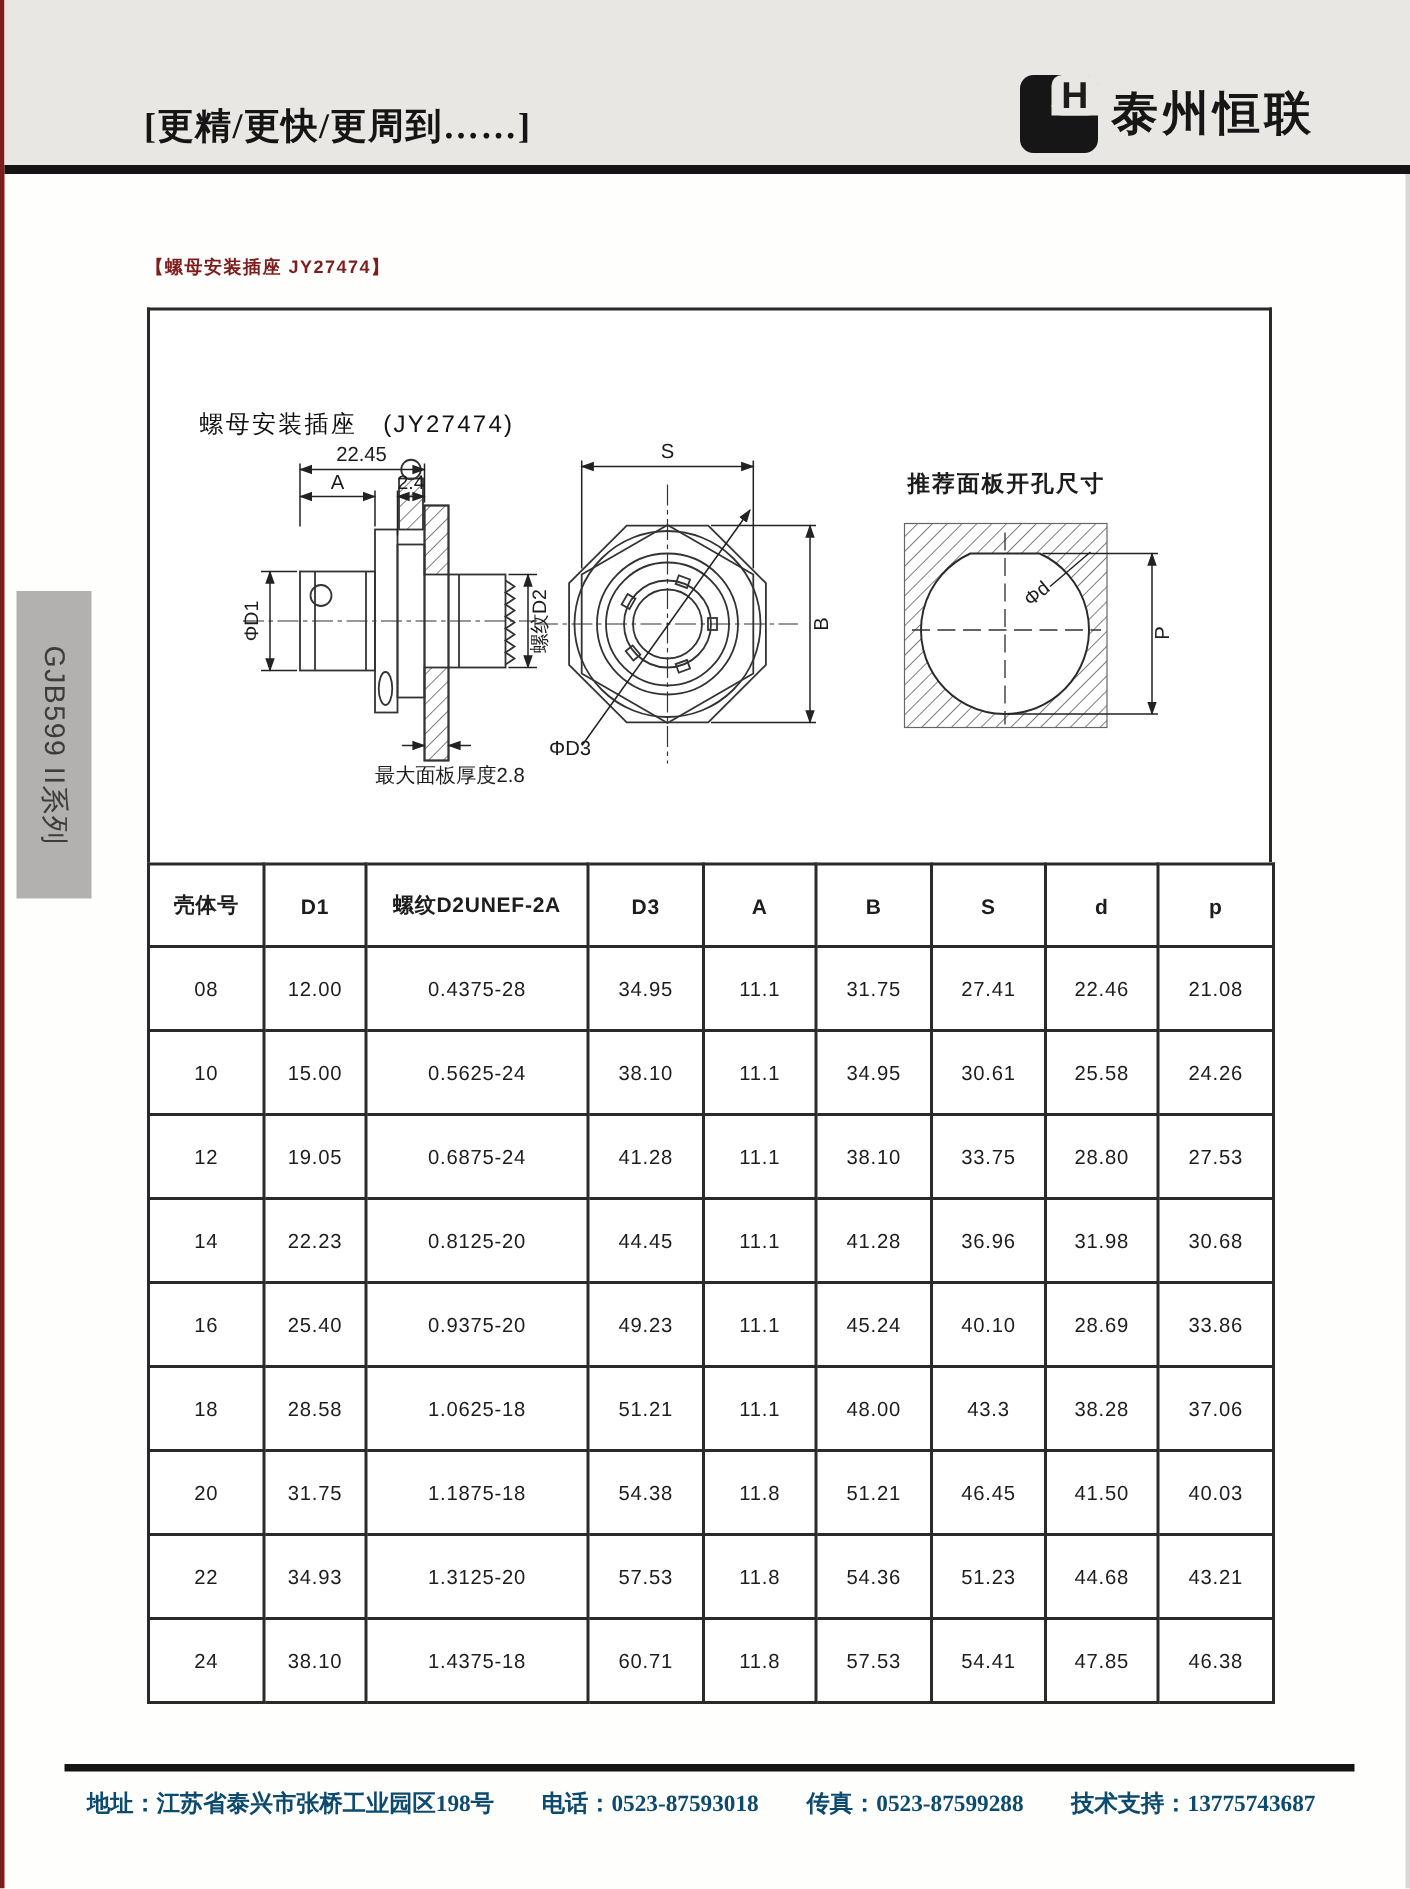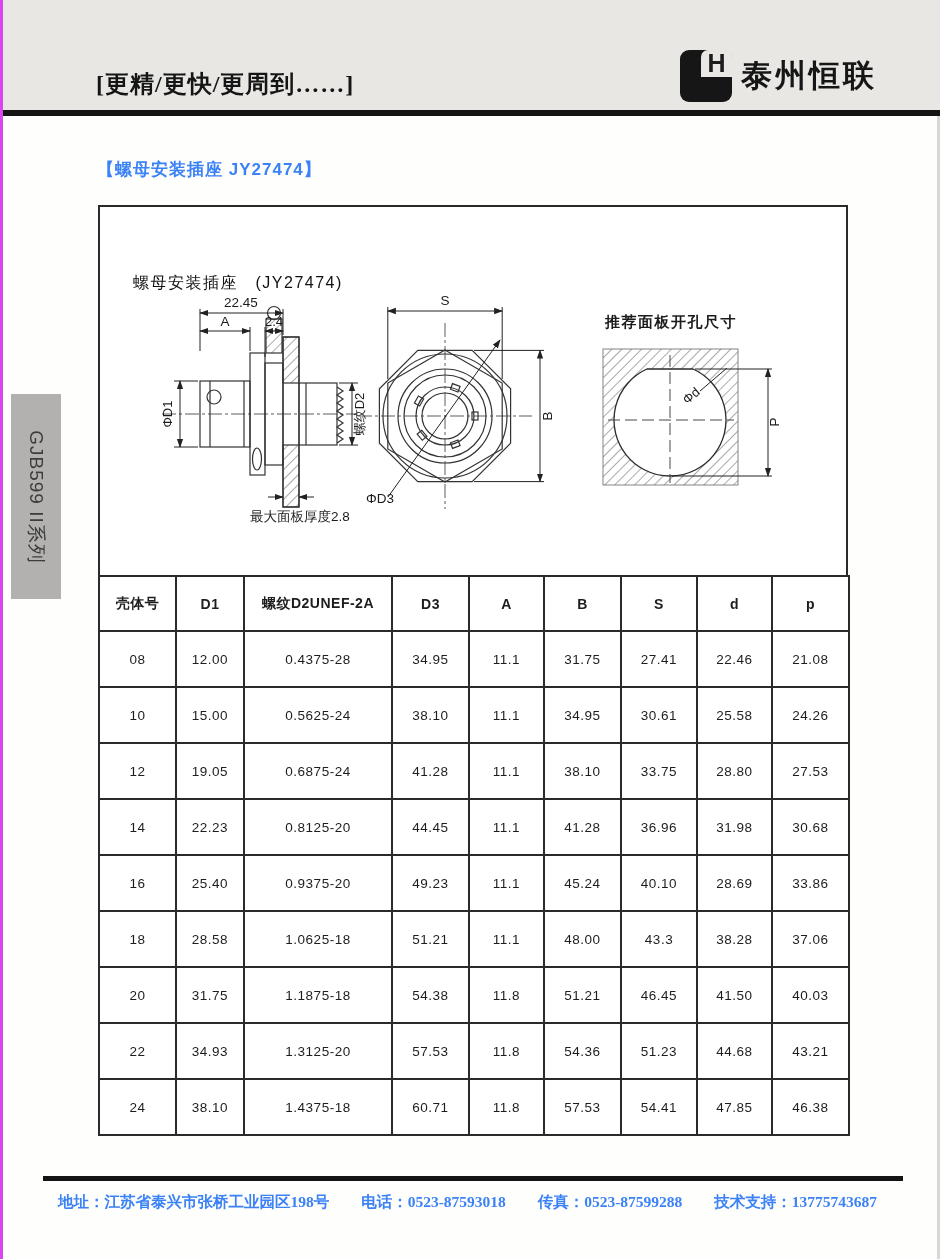--- a/index.html
+++ b/index.html
@@ -1,45 +1,45 @@
 <!DOCTYPE html>
 <html><head>
 <meta charset="utf-8">
 <style>
   * { margin:0; padding:0; box-sizing:border-box; }
   html,body { width:940px; height:1259px; background:#fdfdfc; font-family:"Liberation Sans",sans-serif; overflow:hidden; }
-  #page { position:relative; width:940px; height:1259px; background:#fefefd; border-left:3px solid #d946ef; border-right:3px solid #d9d8d6; }
+  #page { position:relative; width:940px; height:1259px; background:#fefefd; border-left:3px solid #7f1d1d; border-right:3px solid #d9d8d6; }
 
   
   .header-band { position:absolute; left:0; top:0; width:940px; height:110px; background:#e8e7e4; }
   .slogan { position:absolute; left:93px; top:68px; font-family:"Liberation Serif",serif; font-weight:bold; font-size:24px; color:#151515; letter-spacing:1px; }
   .brand { position:absolute; right:66px; top:50px; display:flex; align-items:center; gap:9px; }
   .brand-name { font-size:31px; font-weight:bold; color:#161616; letter-spacing:3px; font-family:"Liberation Sans",sans-serif; }
   .top-rule { position:absolute; left:0; top:110px; width:940px; height:6px; background:#141414; }
 
   
-  .section-label { position:absolute; left:94px; top:158px; font-size:17px; font-weight:600; color:#3b82f6; letter-spacing:1px; }
+  .section-label { position:absolute; left:94px; top:170px; font-size:12px; font-weight:600; color:#7f1d1d; letter-spacing:1px; }
 
   
   .side-tab { position:absolute; left:8px; top:394px; width:50px; height:205px; background:#b2b1af; }
   .side-tab span { position:absolute; left:50%; top:50%; width:205px; text-align:center; transform:translate(-50%,-50%) rotate(90deg); font-size:19px; color:#3c3c3c; letter-spacing:1px; white-space:nowrap; }
 
   
   .drawing-area { position:absolute; left:95px; top:205px; width:750px; height:370px; border:2px solid #2a2a2a; border-bottom:none; background:#fff; }
   .panel-title { position:absolute; left:33px; top:22px; font-size:16px; color:#111; letter-spacing:1.5px;margin-top:44px; }
   .drawing-svg { position:absolute; left:0; top:0; }
 
   .spec-table { position:absolute; left:95px; top:575px; width:750px; border-collapse:collapse; table-layout:fixed; background:#fff; }
   .spec-table th, .spec-table td { border:2px solid #2a2a2a; text-align:center; vertical-align:middle; color:#1d1d1d; }
   .spec-table th { height:55px; font-size:14px; font-weight:600; letter-spacing:0.5px;margin-left:48px; }
   .spec-table td { height:56px; font-size:13.5px; font-weight:400; letter-spacing:0.5px; }
 
   
   .bottom-rule { position:absolute; left:40px; top:1176px; width:860px; height:5px; background:#141414; }
-  .footer-line { position:absolute; left:55px; top:1192px; width:850px; font-family:"Liberation Serif",serif; font-weight:bold; font-size:15.5px; color:#3b82f6; white-space:nowrap; }
+  .footer-line { position:absolute; left:55px; top:1192px; width:850px; font-family:"Liberation Serif",serif; font-weight:bold; font-size:15.5px; color:#0c4a6e; white-space:nowrap; }
   .footer-line span { margin-right:28px; }
 
   svg text { font-family:"Liberation Sans",sans-serif; fill:#1c1c1c; }
 </style>
 </head>
 <body>
 
 <div id="page">
 
   <div class="header-band">

